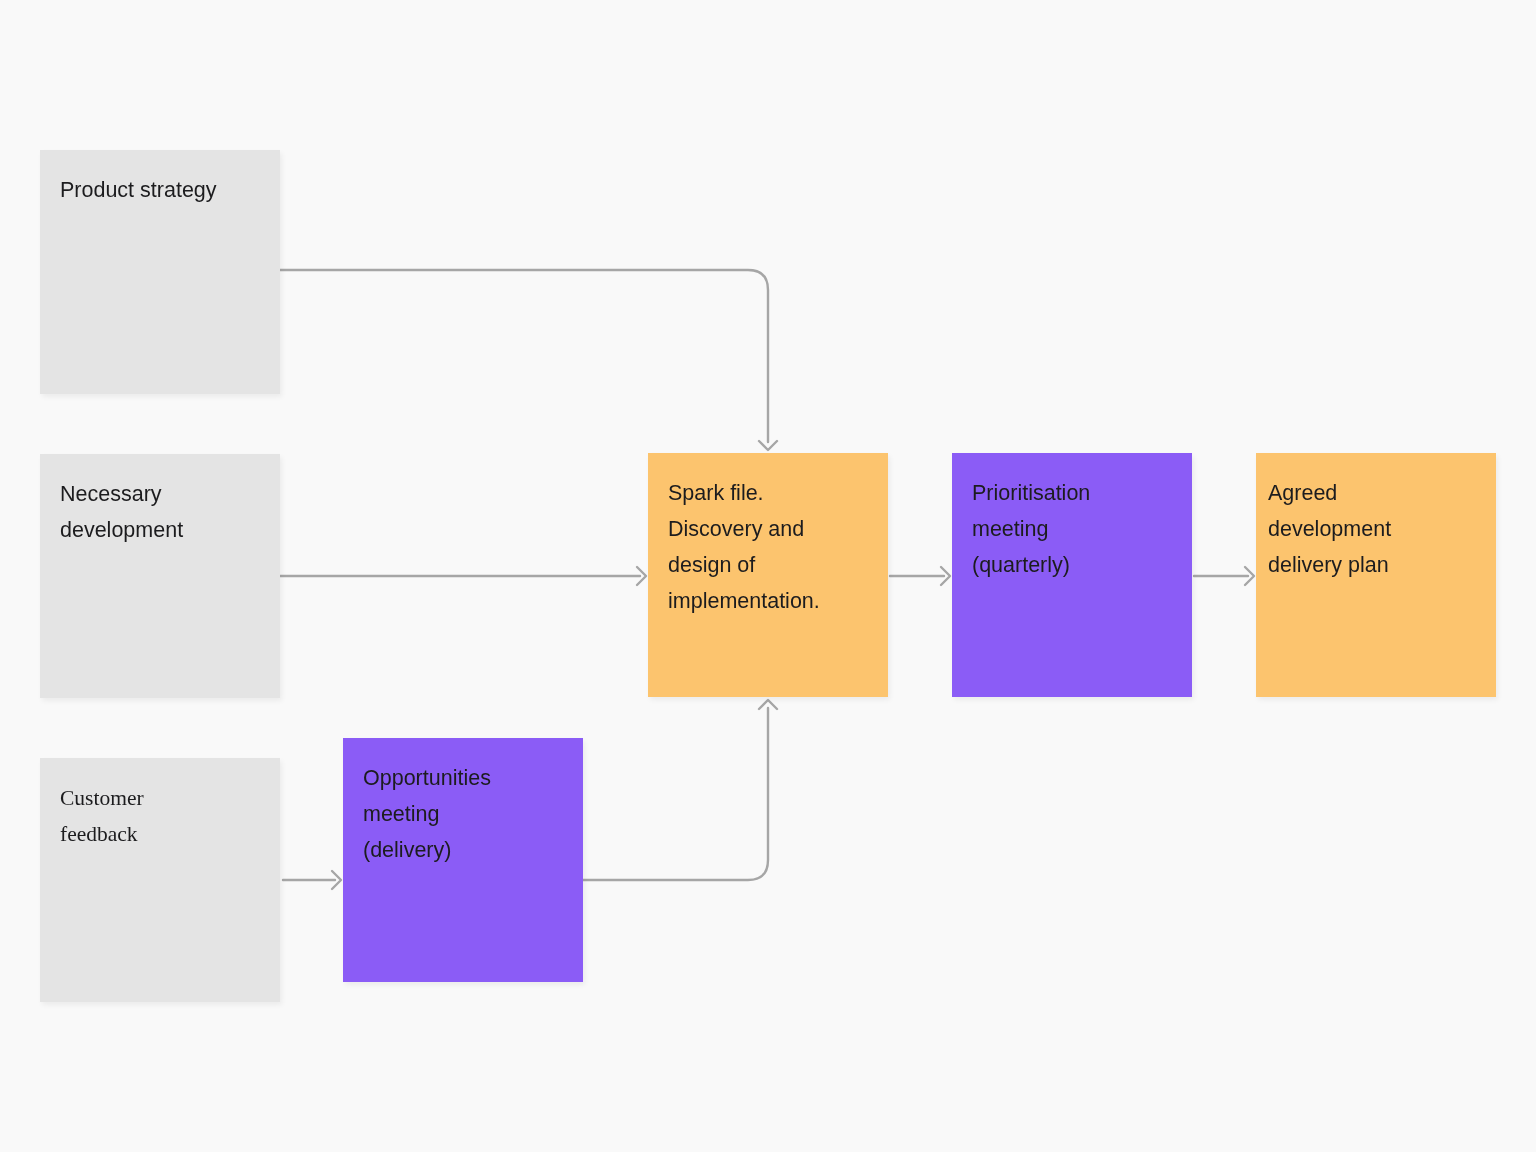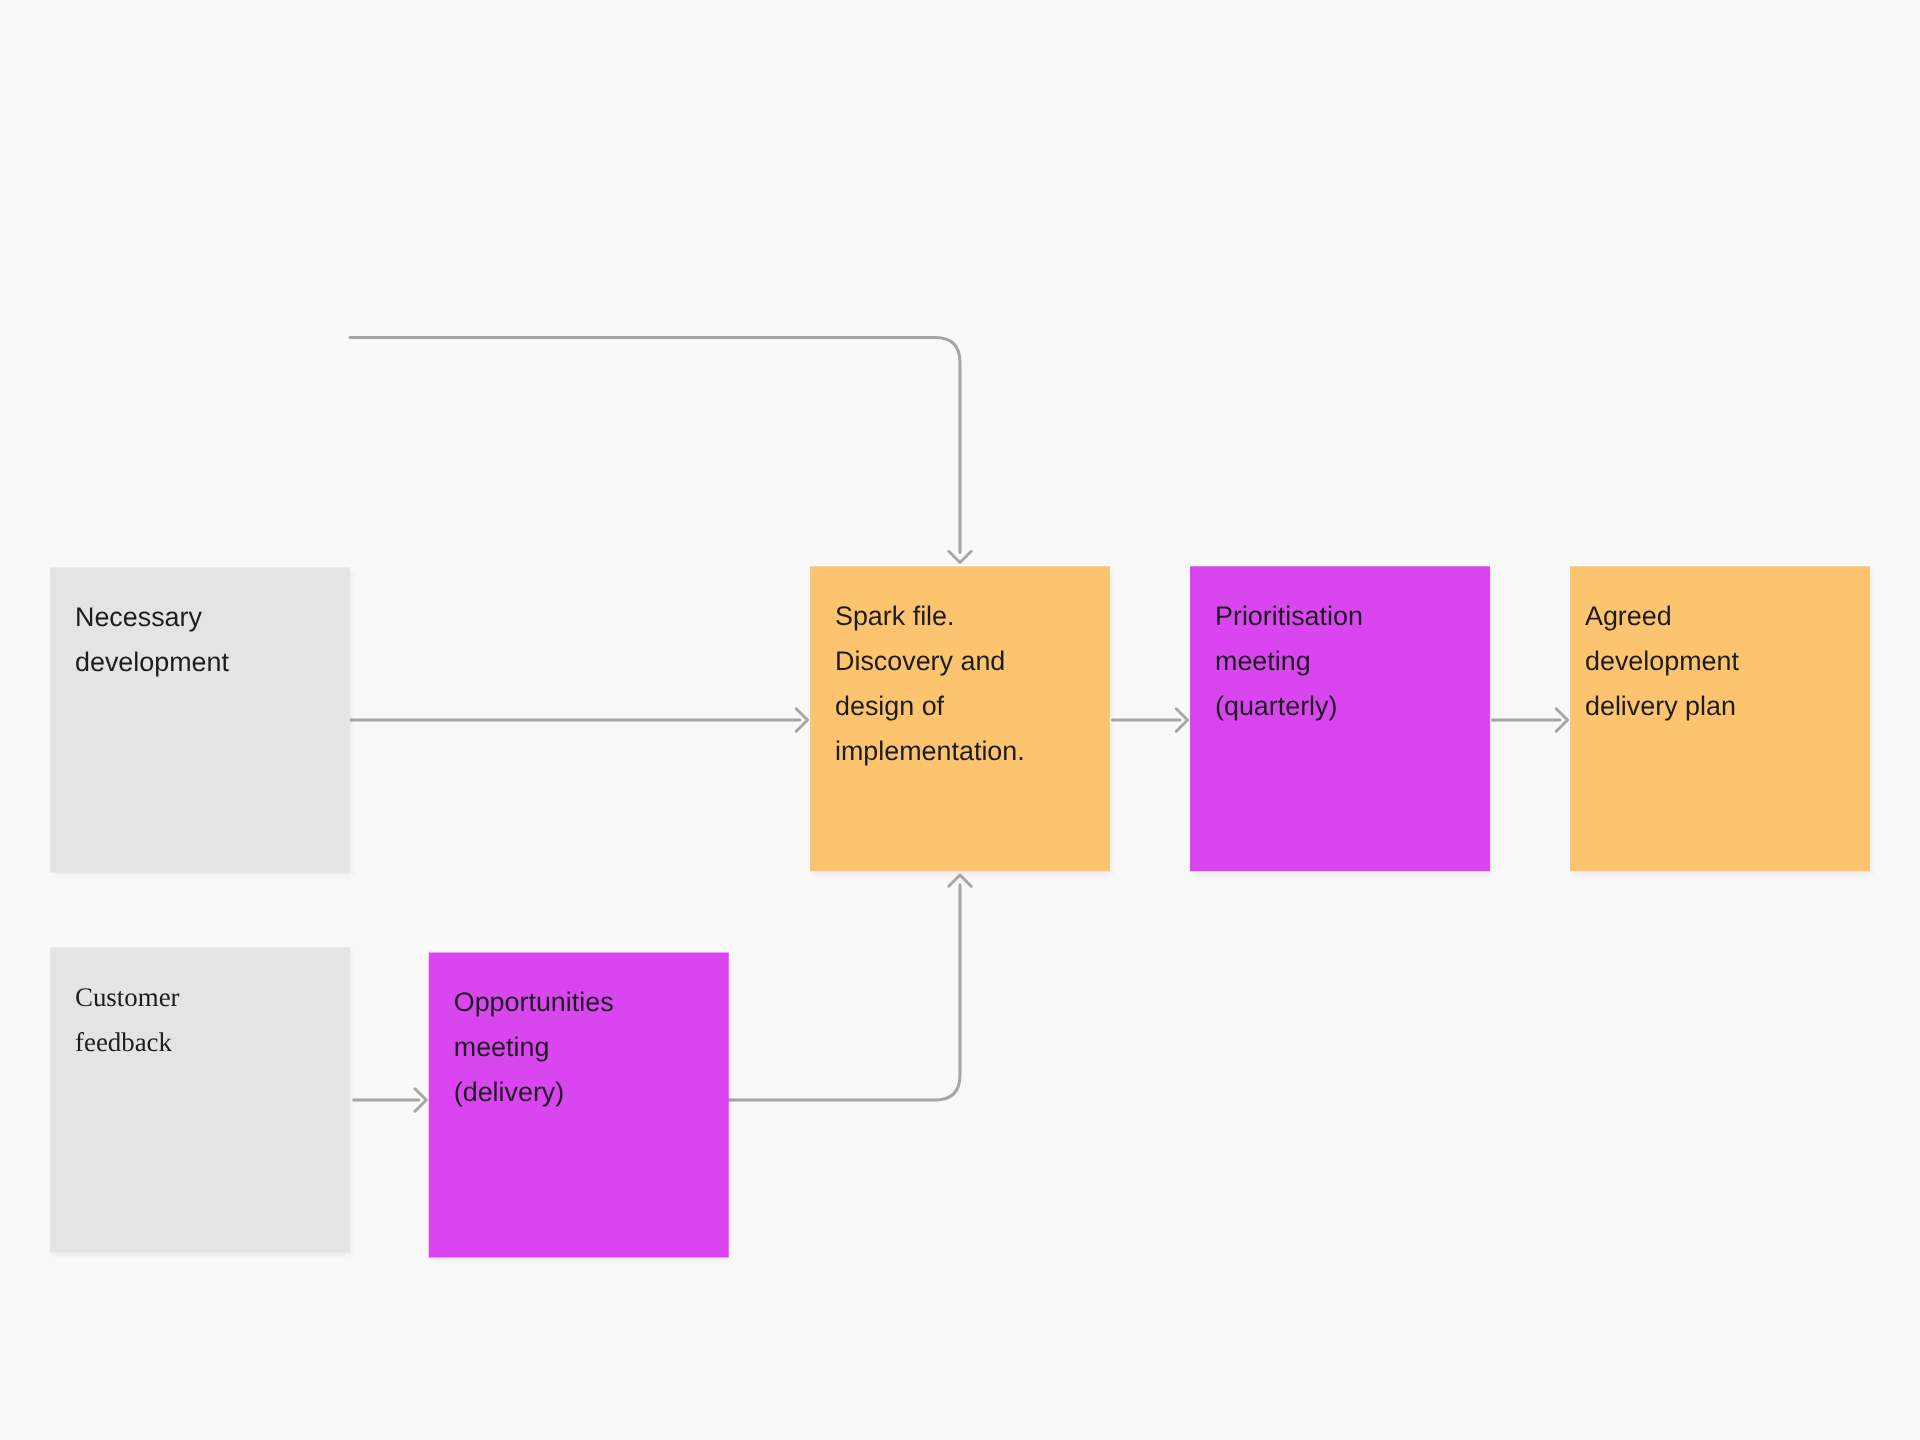--- a/index.html
+++ b/index.html
@@ -34,21 +34,21 @@
     line-height: 36px;
     color: #1c1c1e;
     box-shadow: 2px 3px 5px rgba(0,0,0,0.055);
     overflow: hidden;
   }
   .node.input {
     background: #e4e4e4;
     font-weight: 400;
   }
   .node.meeting {
-    background: #d946ef;
+    background: #8b5cf6;
   }
   .node.artifact {
     background: #fcc46e;
   }
   .node .t-bold {
     font-weight: 400;
   }
   .node .t-reg {
     font-weight: 400;
   }
@@ -70,32 +70,35 @@
       <path d="M 283 880 L 335 880" fill="none" stroke="#a6a6a6" stroke-width="2.4" stroke-linecap="round" stroke-linejoin="round"></path>
       <path d="M 332 871 L 341 880 L 332 889" fill="none" stroke="#a6a6a6" stroke-width="2.4" stroke-linecap="round" stroke-linejoin="round"></path>
       <path d="M 583 880 L 748 880 Q 768 880 768 860 L 768 708" fill="none" stroke="#a6a6a6" stroke-width="2.4" stroke-linecap="round" stroke-linejoin="round"></path>
       <path d="M 759 709 L 768 700 L 777 709" fill="none" stroke="#a6a6a6" stroke-width="2.4" stroke-linecap="round" stroke-linejoin="round"></path>
       <path d="M 890 576 L 944 576" fill="none" stroke="#a6a6a6" stroke-width="2.4" stroke-linecap="round" stroke-linejoin="round"></path>
       <path d="M 941 567 L 950 576 L 941 585" fill="none" stroke="#a6a6a6" stroke-width="2.4" stroke-linecap="round" stroke-linejoin="round"></path>
       <path d="M 1194 576 L 1248 576" fill="none" stroke="#a6a6a6" stroke-width="2.4" stroke-linecap="round" stroke-linejoin="round"></path>
       <path d="M 1245 567 L 1254 576 L 1245 585" fill="none" stroke="#a6a6a6" stroke-width="2.4" stroke-linecap="round" stroke-linejoin="round"></path>
     </svg>
 
+  <div class="node input" style="left: 40px; top: 150px; width: 240px; height: 244px;">
+    <span class="node-text t-reg">Product strategy</span>
+  </div>
 
   <div class="node input" style="left: 40px; top: 454px; width: 240px; height: 244px;">
     <span class="node-text t-reg">Necessary
 development</span>
   </div>
 
   <div class="node input" style="left: 40px; top: 758px; width: 240px; height: 244px; font-family: Liberation Serif, serif;">
     <span class="node-text t-reg">Customer
 feedback</span>
   </div>
 
-  <div class="node meeting" style="left: 343px; top: 762px; width: 240px; height: 244px;">
+  <div class="node meeting" style="left: 343px; top: 738px; width: 240px; height: 244px;">
     <span class="node-text t-bold">Opportunities
 meeting</span>
     <span class="node-text t-reg">(delivery)</span>
   </div>
 
   <div class="node artifact" style="left: 648px; top: 453px; width: 240px; height: 244px;">
     <span class="node-text t-bold">Spark file.</span>
     <span class="node-text t-reg">Discovery and
 design of
 implementation.</span>

